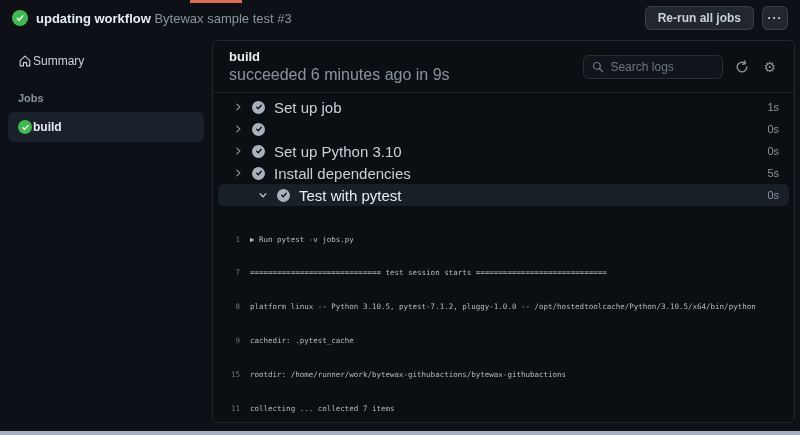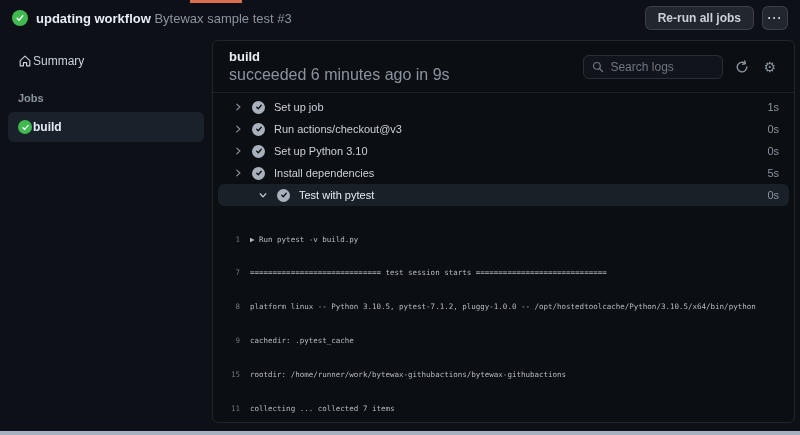--- a/index.html
+++ b/index.html
@@ -70,21 +70,21 @@
   .search input::placeholder{ color:#6e7681; }
   .icon-btn{ background:none; border:none; color:#8b949e; cursor:pointer; display:inline-flex; padding:2px; }
   .gear-glyph{ font-size:14px; line-height:1; color:#8b949e; }
   
   .steps{ padding:3px 5px; flex:1; }
   .step{
     display:flex; align-items:center; gap:9px; height:22px;
     padding:0 10px 0 15px; border-radius:6px; cursor:pointer;
   }
   .step.selected{ background:#1a2028;padding-left:40px; }
-  .step-label{ font-size:11px; color:#c9d1d9; }
+  .step-label{ font-size:15px; color:#c9d1d9; }
   .step.selected .step-label{ color:#e6edf3; }
   .dur{ margin-left:auto; font-size:11px; color:#8b949e; }
   .chev{ width:10px; display:inline-flex; flex:none; }
   .chev.down svg{ transform:rotate(90deg); }
   
   .log{
     font-family:"DejaVu Sans Mono", monospace; font-size:7.5px; line-height:11.3px;
     padding:5px 0 9px 0; color:#b4bcc4; white-space:pre;
   }
   .ll{ display:flex; }
@@ -193,21 +193,20 @@
         <span class="chev">
             <svg width="10" height="10" viewBox="0 0 16 16">
               <path d="M6 3.5 L11 8 L6 12.5" fill="none" stroke="#8b949e" stroke-width="1.8" stroke-linecap="round" stroke-linejoin="round"></path>
             </svg>
           </span>
         <span class="cc step-ic">
             <svg width="8" height="8" viewBox="0 0 16 16">
               <polyline points="3.5,8.5 6.5,11.5 12.5,4.5" fill="none" stroke="#0b0e13" stroke-width="2.6" stroke-linecap="round" stroke-linejoin="round"></polyline>
             </svg>
           </span>
-        <span class="step-label">Run actions/checkout@v3</span>
         <span class="dur">0s</span>
       </div>
 
       <div class="step">
         <span class="chev">
             <svg width="10" height="10" viewBox="0 0 16 16">
               <path d="M6 3.5 L11 8 L6 12.5" fill="none" stroke="#8b949e" stroke-width="1.8" stroke-linecap="round" stroke-linejoin="round"></path>
             </svg>
           </span>
         <span class="cc step-ic">
@@ -243,21 +242,21 @@
         <span class="cc step-ic">
             <svg width="8" height="8" viewBox="0 0 16 16">
               <polyline points="3.5,8.5 6.5,11.5 12.5,4.5" fill="none" stroke="#0b0e13" stroke-width="2.6" stroke-linecap="round" stroke-linejoin="round"></polyline>
             </svg>
           </span>
         <span class="step-label">Test with pytest</span>
         <span class="dur">0s</span>
       </div>
 
       <div class="log">
-        <div class="ll"><span class="ln">1</span><span class="lt">▶ Run pytest -v build.py</span></div>
+        <div class="ll"><span class="ln">1</span><span class="lt">▶ Run pytest -v jobs.py</span></div>
         <div class="ll"><span class="ln">7</span><span class="lt">============================= test session starts =============================</span></div>
         <div class="ll"><span class="ln">8</span><span class="lt">platform linux -- Python 3.10.5, pytest-7.1.2, pluggy-1.0.0 -- /opt/hostedtoolcache/Python/3.10.5/x64/bin/python</span></div>
         <div class="ll"><span class="ln">9</span><span class="lt">cachedir: .pytest_cache</span></div>
         <div class="ll"><span class="ln">15</span><span class="lt">rootdir: /home/runner/work/bytewax-githubactions/bytewax-githubactions</span></div>
         <div class="ll"><span class="ln">11</span><span class="lt">collecting ... collected 7 items</span></div>
         
         
         
         
         

